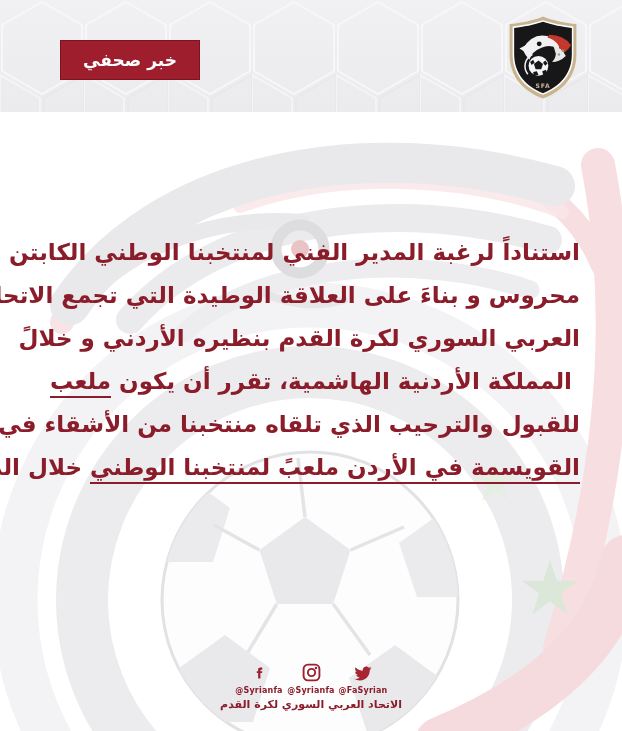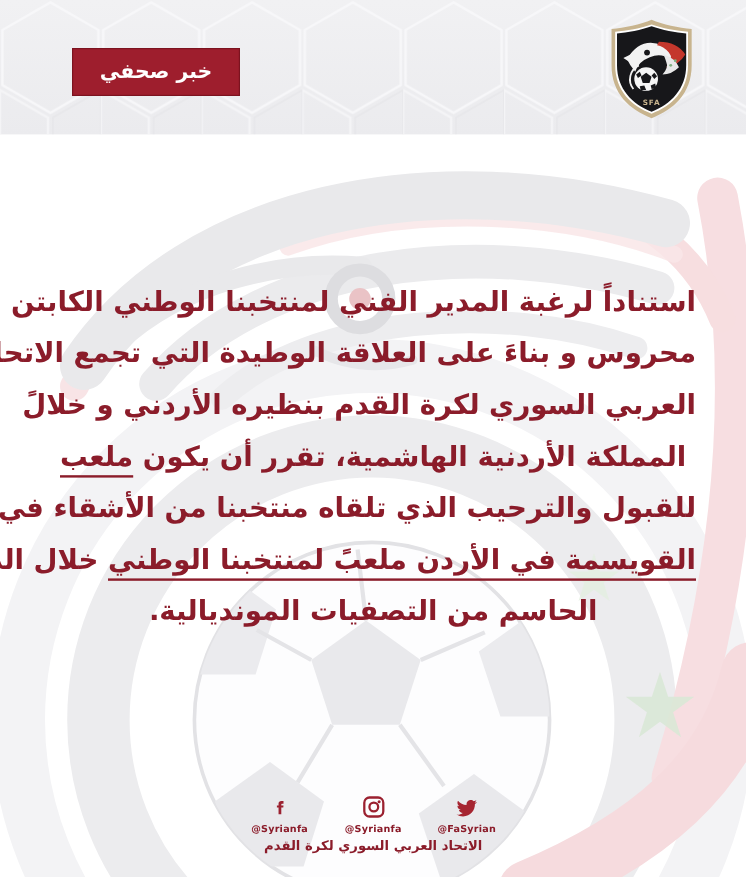--- a/index.html
+++ b/index.html
@@ -29,21 +29,21 @@
     z-index:2;text-align:center;direction:rtl;
     color:#8b1c2a;font-weight:bold;font-size:23px;line-height:43px;
   }
   .article .line{padding:0 42px;white-space:nowrap;}
   .article .u{border-bottom:2px solid #8b1c2a;padding-bottom:2px;}
   
   .footer{
     position:absolute;left:0;bottom:20px;width:622px;
     display:flex;flex-direction:column;align-items:center;z-index:2;
   }
-  .social-row{display:flex;align-items:flex-end;gap:26px;}
+  .social-row{display:flex;align-items:flex-end;gap:0;}
   .social-item{display:flex;flex-direction:column;align-items:center;width:52px;cursor:pointer;}
   .social-item svg{display:block;}
   .handle{font-size:8px;font-weight:bold;color:#8b1c2a;margin-top:4px;letter-spacing:.2px;}
   .org-name{
     direction:rtl;font-size:11px;font-weight:bold;color:#8b1c2a;margin-top:3px;
   }
 </style>
 </head>
 <body>
 
@@ -131,21 +131,20 @@
     </svg>
   </div>
 
   <div class="article" dir="rtl">
     <div class="line"><span>استناداً لرغبة المدير الفني لمنتخبنا الوطني الكابتن نزار</span></div>
     <div class="line"><span>محروس و بناءَ على العلاقة الوطيدة التي تجمع الاتحاد</span></div>
     <div class="line"><span>العربي السوري لكرة القدم بنظيره الأردني  و خلالً</span></div>
     <div class="line"><span>المملكة الأردنية الهاشمية، تقرر أن يكون</span> <span class="u">ملعب</span></div>
     <div class="line"><span>للقبول والترحيب الذي تلقاه منتخبنا من الأشقاء في</span></div>
     <div class="line"><span class="u">القويسمة في الأردن ملعبً لمنتخبنا الوطني</span> <span>خلال الدور</span></div>
-    <div class="line"><span>الحاسم من التصفيات المونديالية.</span></div>
   </div>
 
   <div class="footer">
     <div class="social-row">
 
       <div class="social-item">
         <svg width="11" height="18" viewBox="0 0 24 24" aria-hidden="true">
           <path fill="#9b2130" d="M9 8H6v4h3v12h5V12h3.6l.4-4h-4V6.3c0-1 .2-1.3 1.1-1.3H18V0h-3.8C10.6 0 9 1.6 9 4.6V8z"></path>
         </svg>
         <span class="handle">@Syrianfa</span>

